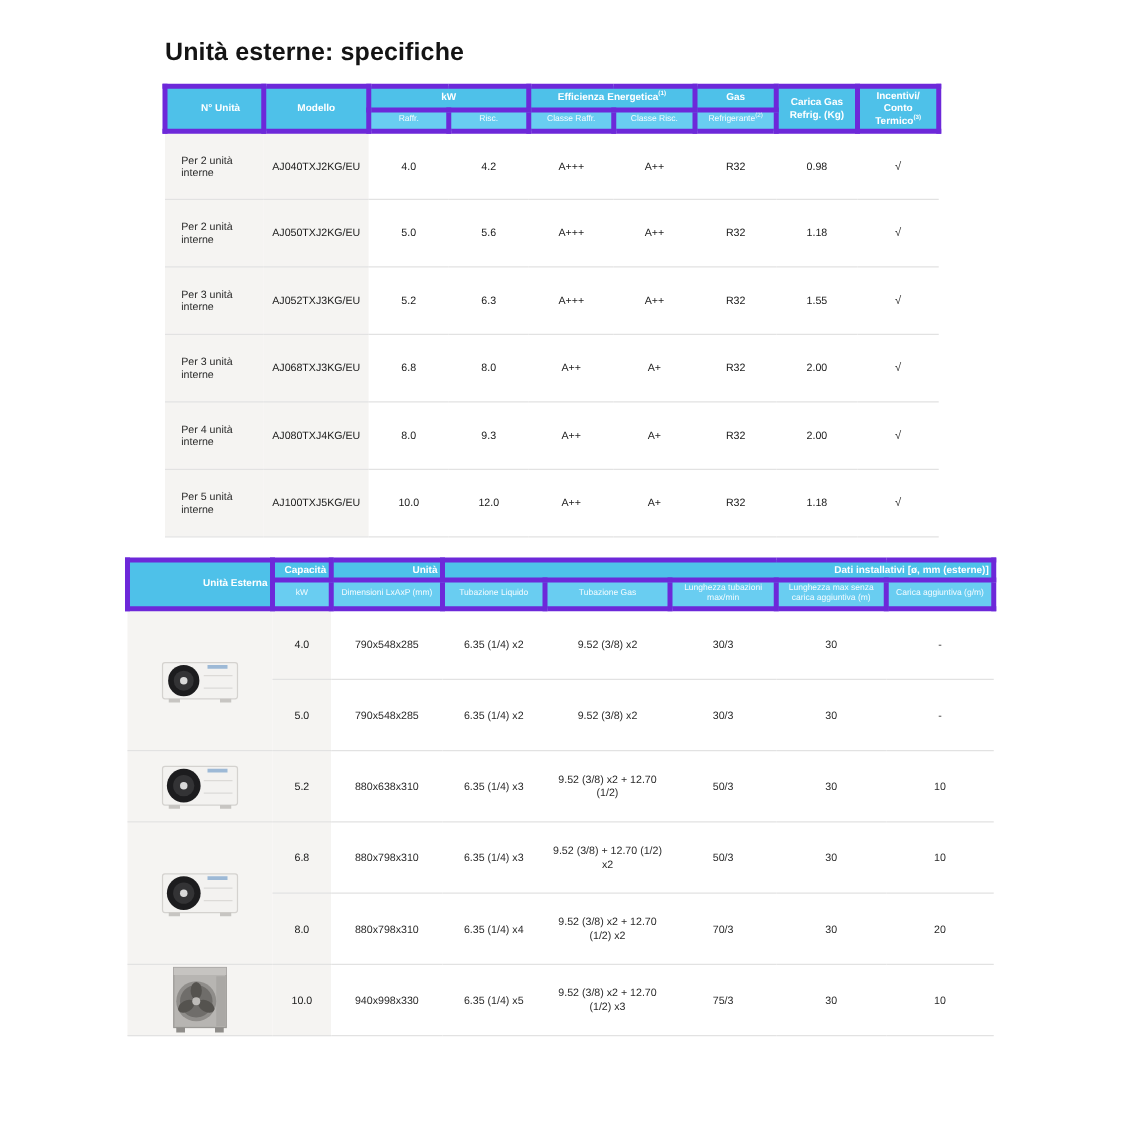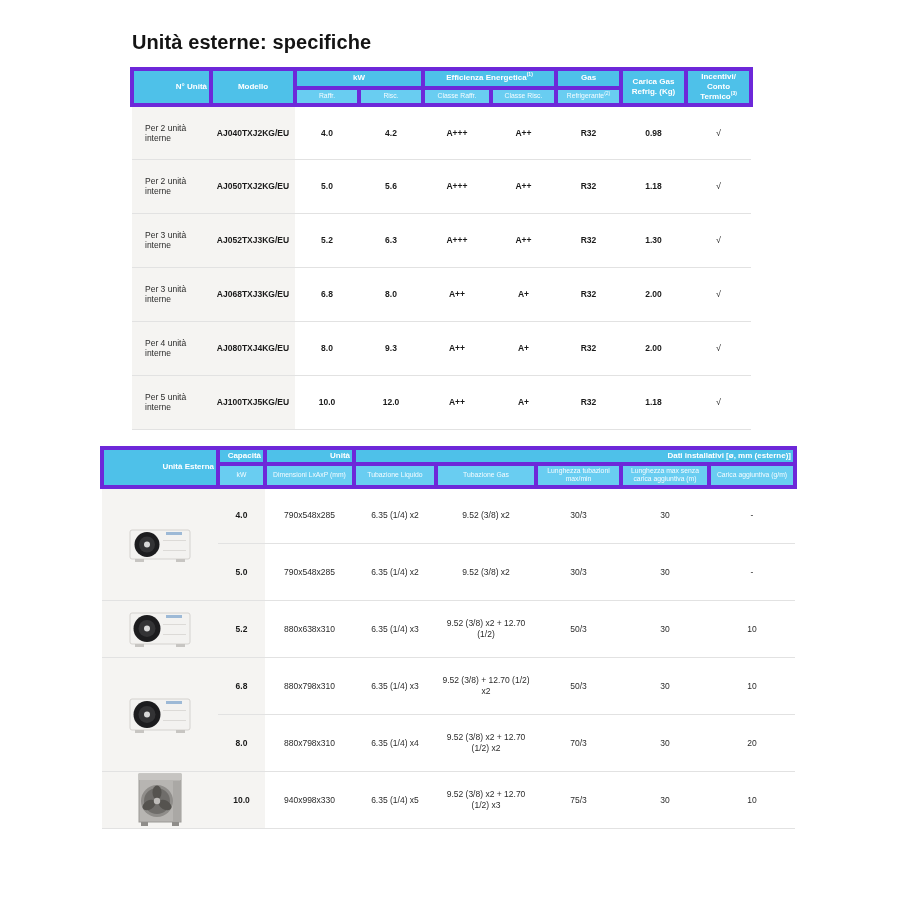--- a/index.html
+++ b/index.html
@@ -26,32 +26,32 @@
   #t2{width:693px;}
   th{
     background:var(--blue);color:#fff;font-weight:700;border:4px solid #6d28d9;
     padding:1px 2px;font-size:8px;text-align:center;vertical-align:middle;line-height:1.25;
   }
   #t1 thead tr.band1 th{height:14px;}
   #t1 thead tr.band2 th{height:15px;}
   #t2 thead tr.band1 th{height:15px;text-align:right;}
   #t2 thead tr.band2 th{height:22px;}
   th.sub{background:var(--blueL);font-weight:400;font-size:6.8px;color:#f4fcff;}
-  th.left{text-align:right;padding-left:12px;}
+  th.left{text-align:center;padding-left:12px;}
   th .l2{display:block;}
   sup{font-size:5px;vertical-align:super;line-height:0;}
   td{
     border-top:1px solid var(--line);text-align:center;vertical-align:middle;
     font-size:8.5px;color:var(--ink);padding:2px 5px;background:#fff;
   }
   #t1 td{height:54px;}
   #t2 td{height:57px;line-height:1.4;}
   td.g{background:var(--gray);margin-top:34px;}
   td.lbl{text-align:left;padding-left:13px;}
-  td.bold{font-weight:700;color:#1a1a1a;}
+  td.bold{font-weight:400;color:#1a1a1a;}
   td.img-cell{padding:0;}
   .unit-wrap{display:flex;align-items:center;justify-content:center;height:100%;}
   .check{font-size:9px;}
 </style>
 </head>
 <body>
 
 <div class="section" id="sec1">
   <h2 class="title">Unità esterne: specifiche</h2>
 
@@ -115,21 +115,21 @@
         <td class="check">√</td>
       </tr>
       <tr>
         <td class="g lbl">Per 3 unità interne</td>
         <td class="g bold">AJ052TXJ3KG/EU</td>
         <td class="bold">5.2</td>
         <td class="bold">6.3</td>
         <td class="bold">A+++</td>
         <td class="bold">A++</td>
         <td class="bold">R32</td>
-        <td class="bold">1.30</td>
+        <td class="bold">1.55</td>
         <td class="check">√</td>
       </tr>
       <tr>
         <td class="g lbl">Per 3 unità interne</td>
         <td class="g bold">AJ068TXJ3KG/EU</td>
         <td class="bold">6.8</td>
         <td class="bold">8.0</td>
         <td class="bold">A++</td>
         <td class="bold">A+</td>
         <td class="bold">R32</td>

